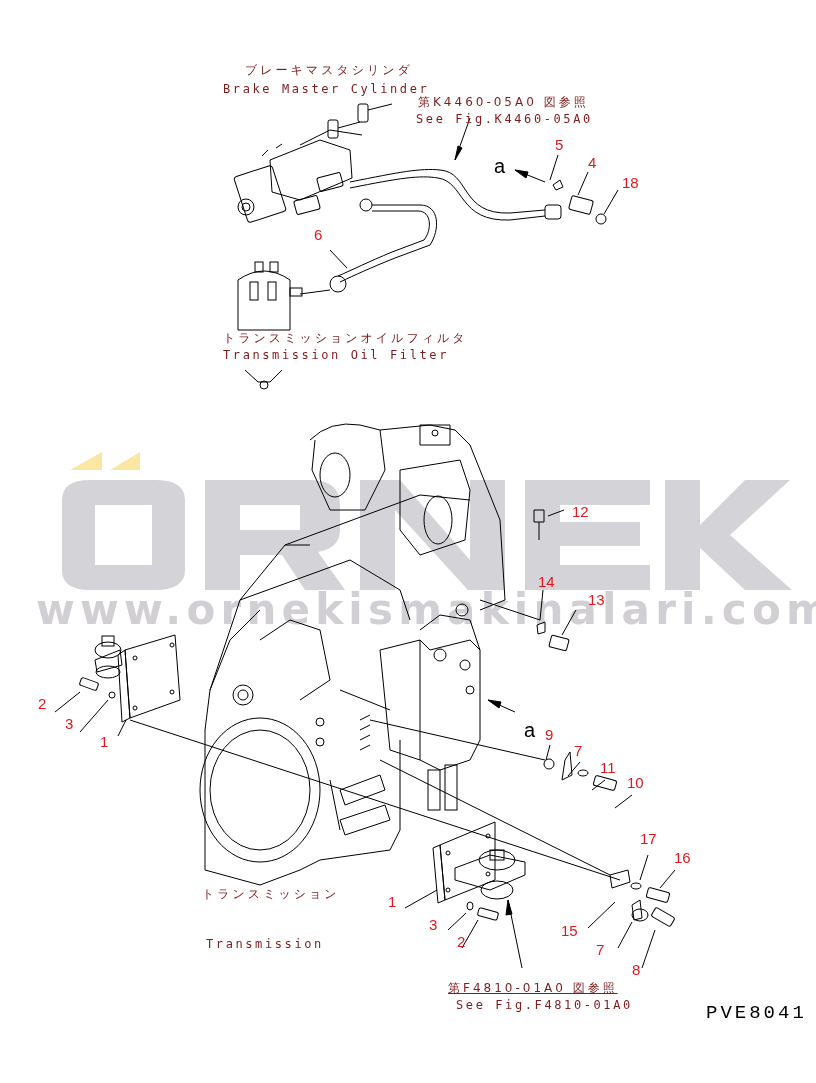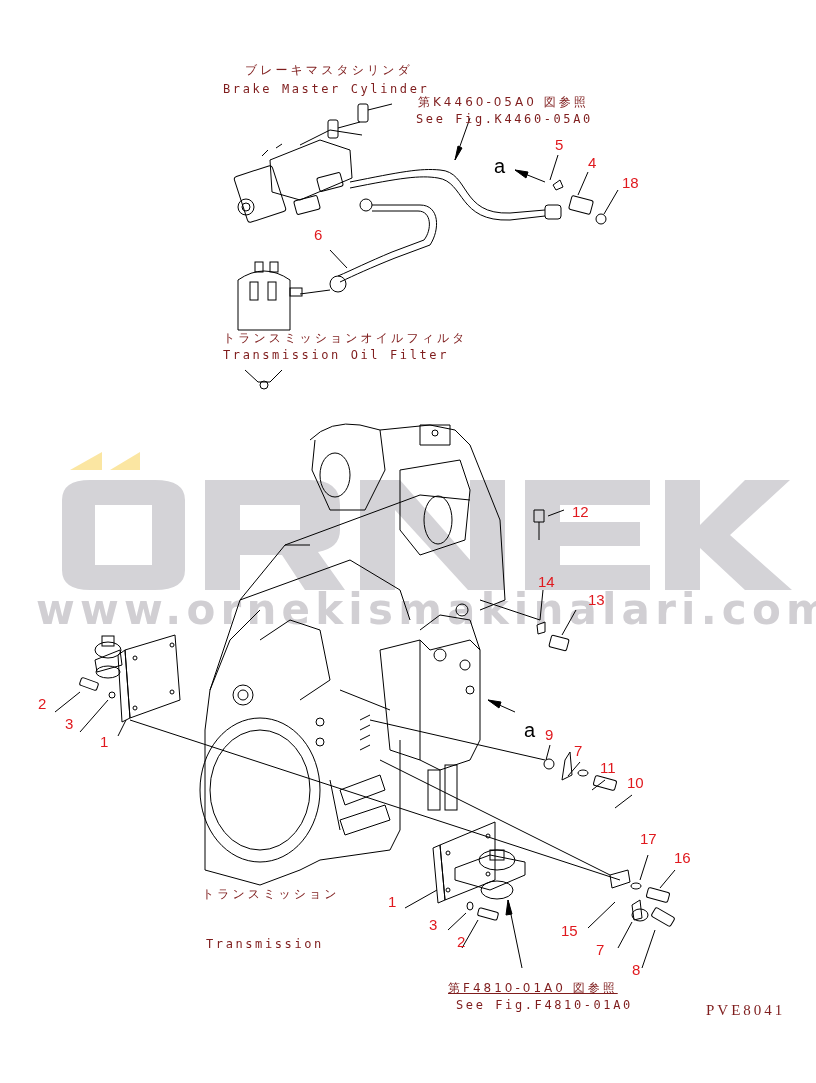--- a/index.html
+++ b/index.html
@@ -1,21 +1,21 @@
 <!DOCTYPE html>
 <html><head>
 <meta charset="utf-8">
 <style>
   html,body{margin:0;padding:0;background:#ffffff;}
   body{width:816px;height:1083px;position:relative;overflow:hidden;font-family:"DejaVu Sans Mono","Liberation Mono",monospace;}
   .caption{position:absolute;color:#7f1d1d;font-size:12px;letter-spacing:2.6px;white-space:nowrap;font-family:"DejaVu Sans Mono","Liberation Mono",monospace;}
   .caption-jp{font-family:"DejaVu Sans","Liberation Sans",sans-serif;letter-spacing:3px;font-size:12px;}
   .callout{position:absolute;color:#e0191e;font-family:"Liberation Sans","DejaVu Sans",sans-serif;font-size:15px;line-height:1;}
   .view-letter{position:absolute;color:#000;font-family:"Liberation Sans","DejaVu Sans",sans-serif;font-size:20px;line-height:1;}
-  .drawing-id{position:absolute;color:#7f1d1d;font-size:15px;letter-spacing:3px;font-family:Liberation Serif, serif;}
+  .drawing-id{position:absolute;color:#000000;font-size:19px;letter-spacing:3px;font-family:Liberation Mono, monospace;}
   svg.drawing{position:absolute;left:0;top:0;}
   .wm-text{position:absolute;left:36px;top:585px;font-family:"DejaVu Sans","Liberation Sans",sans-serif;font-weight:bold;font-size:42px;letter-spacing:5.2px;color:#c9c7cc;opacity:0.85;white-space:nowrap;}
 </style>
 </head>
 <body>
 
 <svg class="drawing" width="816" height="1083" viewBox="0 0 816 1083">
 
   <polygon points="70,470 102,452 102,470" fill="#fbe6a2"></polygon>
   <polygon points="110,470 140,452 140,470" fill="#fbe6a2"></polygon>

